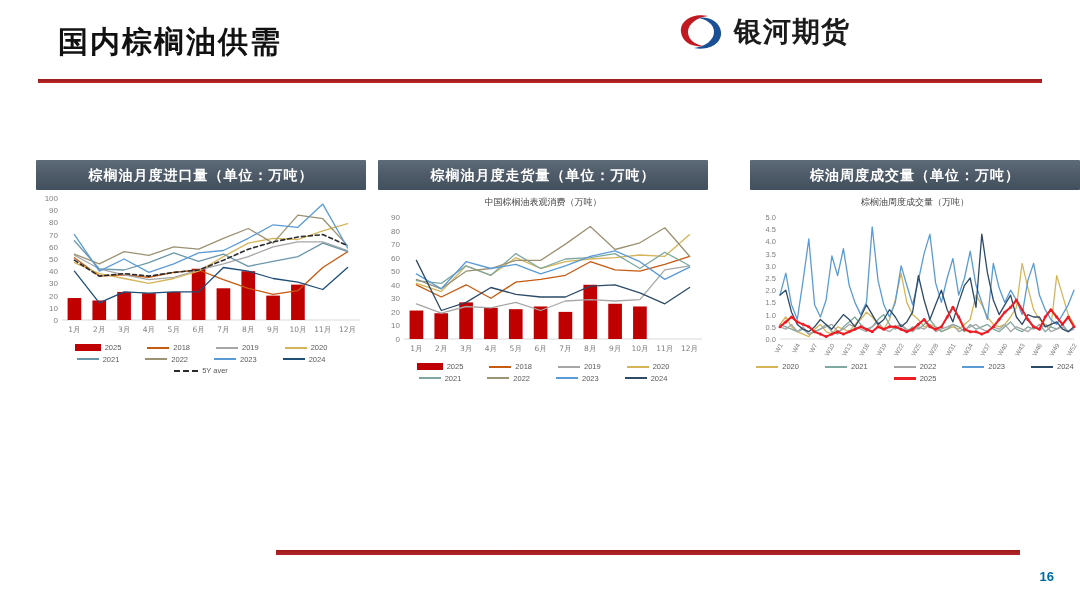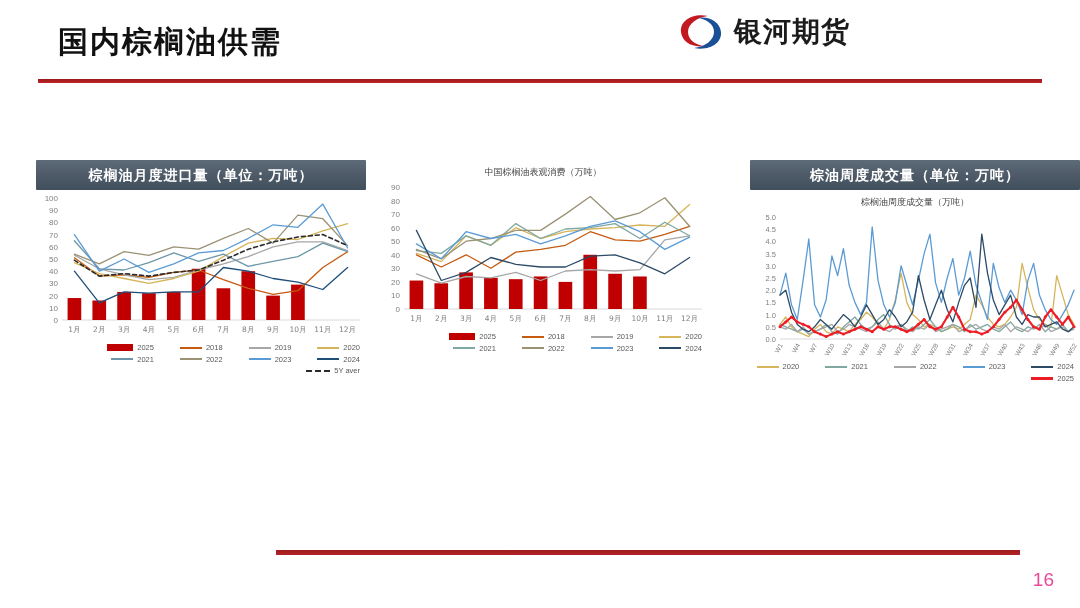--- a/index.html
+++ b/index.html
@@ -44,21 +44,21 @@
     font-family:"DejaVu Sans","Liberation Sans",sans-serif;
     border-radius:1px;
   }
   .panel-sub{
     margin-top:6px;text-align:center;font-size:9px;color:#444;
     font-family:"DejaVu Sans","Liberation Sans",sans-serif;
   }
   .plot-wrap{position:relative;width:330px;height:150px;margin-top:2px;}
   .plot-svg{display:block;}
   .legend{
-    margin-top:2px;display:flex;flex-wrap:wrap;justify-content:flex-end;
+    margin-top:2px;display:flex;flex-wrap:wrap;justify-content:center;
     gap:4px 26px;padding:0 6px;
   }
   .legend-item{display:flex;align-items:center;gap:4px;font-size:7.5px;color:#595959;}
   .legend-swatch{display:inline-block;width:22px;height:2px;}
   .legend-swatch.bar{height:7px;width:26px;}
   .legend-swatch.dashed{
     height:0;border-top:2px dashed #2b2b2b;width:24px;
   }
   .legend-swatch.thick{height:3px;}
   .legend-label{line-height:1;}
@@ -67,21 +67,21 @@
   .footer-rule{
     position:absolute;left:276px;top:550px;width:744px;height:5px;
     background:linear-gradient(to bottom,#9e1b1b,#b4232a);
   }
   .footer-brand{
     position:absolute;right:70px;top:578px;
     font-size:9.5px;letter-spacing:1.6px;color:#7a7a7a;font-weight:bold;margin-top:41px;
   }
   .footer-page{
     position:absolute;right:26px;top:569px;
-    font-size:19px;color:#ec4899;font-weight:normal;
+    font-size:13px;color:#0369a1;font-weight:bold;
   }
 </style>
 </head>
 <body>
 
 <div class="slide">
 
   <div class="header">
     <div class="page-title">国内棕榈油供需</div>
 
@@ -181,20 +181,21 @@
           <span class="legend-label">2024</span>
         </div>
         <div class="legend-item">
           <span class="legend-swatch dashed" style="border-top-color: rgb(43, 43, 43);"></span>
           <span class="legend-label">5Y aver</span>
         </div>
       </div>
   </div>
 
   <div class="panel panel-2">
+    <div class="panel-head">棕榈油月度走货量（单位：万吨）</div>
     <div class="panel-sub">中国棕榈油表观消费（万吨）</div>
     <div class="plot-wrap">
       <svg class="plot-svg" id="plot-1" width="330" height="150">
           <text x="22" y="131" text-anchor="end" font-size="8" fill="#7f7f7f" font-family="&quot;Liberation Sans&quot;, sans-serif">0</text>
           <text x="22" y="117.44444444444444" text-anchor="end" font-size="8" fill="#7f7f7f" font-family="&quot;Liberation Sans&quot;, sans-serif">10</text>
           <text x="22" y="103.88888888888889" text-anchor="end" font-size="8" fill="#7f7f7f" font-family="&quot;Liberation Sans&quot;, sans-serif">20</text>
           <text x="22" y="90.33333333333334" text-anchor="end" font-size="8" fill="#7f7f7f" font-family="&quot;Liberation Sans&quot;, sans-serif">30</text>
           <text x="22" y="76.77777777777777" text-anchor="end" font-size="8" fill="#7f7f7f" font-family="&quot;Liberation Sans&quot;, sans-serif">40</text>
           <text x="22" y="63.222222222222214" text-anchor="end" font-size="8" fill="#7f7f7f" font-family="&quot;Liberation Sans&quot;, sans-serif">50</text>
           <text x="22" y="49.66666666666667" text-anchor="end" font-size="8" fill="#7f7f7f" font-family="&quot;Liberation Sans&quot;, sans-serif">60</text>

